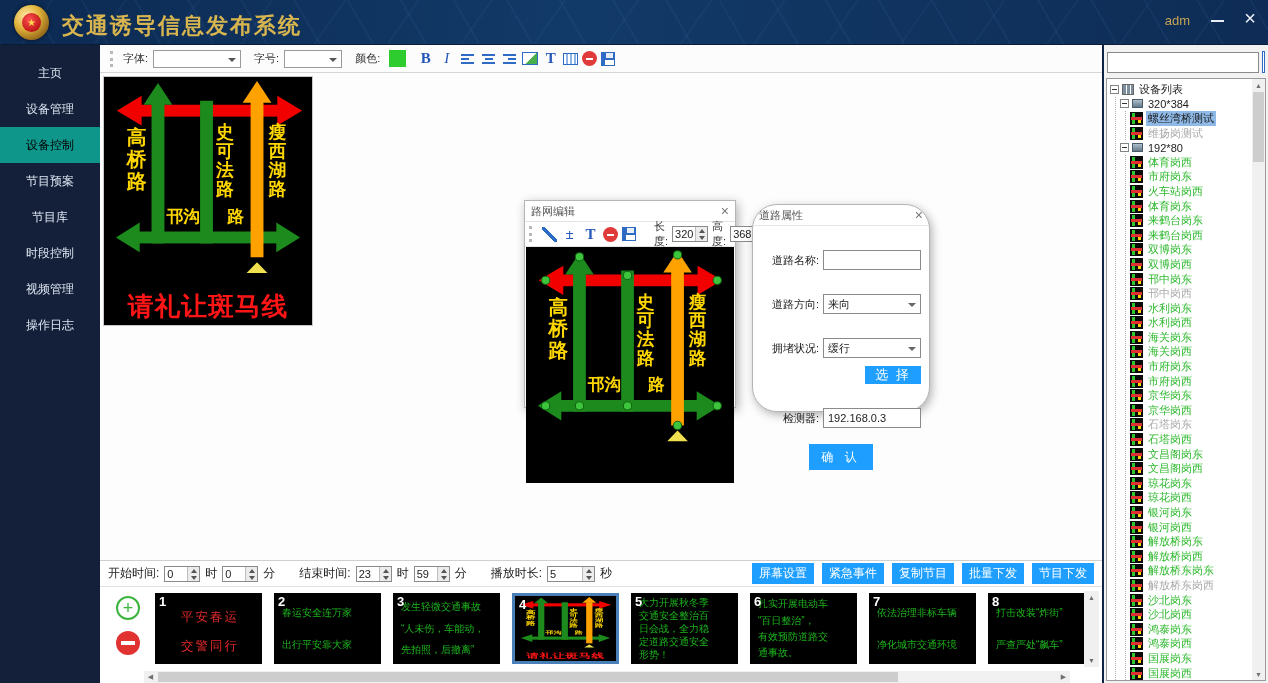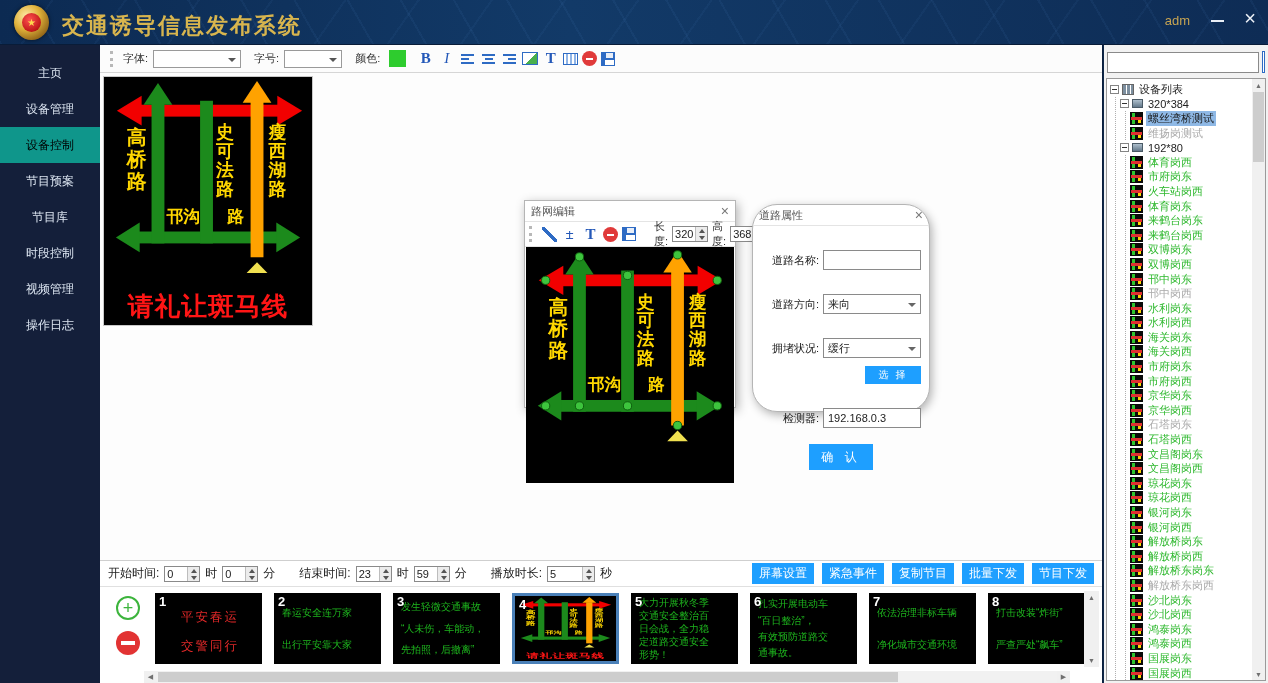--- a/index.html
+++ b/index.html
@@ -95,21 +95,21 @@
   .spin .spin-btns .up::after { top:2px; border-bottom:4px solid #555; }
   .spin .spin-btns .dn::after { top:2px; border-top:4px solid #555; }
 
   .props-dlg { left:652px; top:131px; width:178px; height:208px;border-radius:25px; }
   .prow { display:flex; align-items:center; margin:24px 8px 0 0; }
   .plabel { width:66px; text-align:right; font-size:11px; color:#222; margin-right:4px; flex:none; }
   .pfield { flex:1; height:20px; border:1px solid #8a8a8a; background:#fff; position:relative;
     font-size:11px; color:#222; display:flex; align-items:center; padding:0 4px; }
   .pfield .caret { position:absolute; right:4px; top:8px; width:0; height:0;
     border-left:4px solid transparent; border-right:4px solid transparent; border-top:4px solid #666; }
-  .btn-blue { background:#1e9fff; color:#fff; border:none; font-size:10px;
+  .btn-blue { background:#1e9fff; color:#fff; border:none; font-size:13px;
     display:inline-flex; align-items:center; justify-content:center; cursor:pointer; }
   .select-btn { width:56px; height:18px; margin:8px 8px 0 auto; letter-spacing:2px; }
   .confirm-btn { width:64px; height:26px; margin:16px auto 0 auto; font-size:12px; letter-spacing:4px; }
 
   
   .control-bar { height:26px; flex:none; border-top:1px solid #cfcfcf; background:#fff;
     display:flex; align-items:center; padding:0 8px; gap:5px; }
   .cb-label { font-size:12px; color:#222; }
   .cb-gap { width:14px; }
   .cb-buttons { margin-left:auto; display:flex; gap:8px; }

